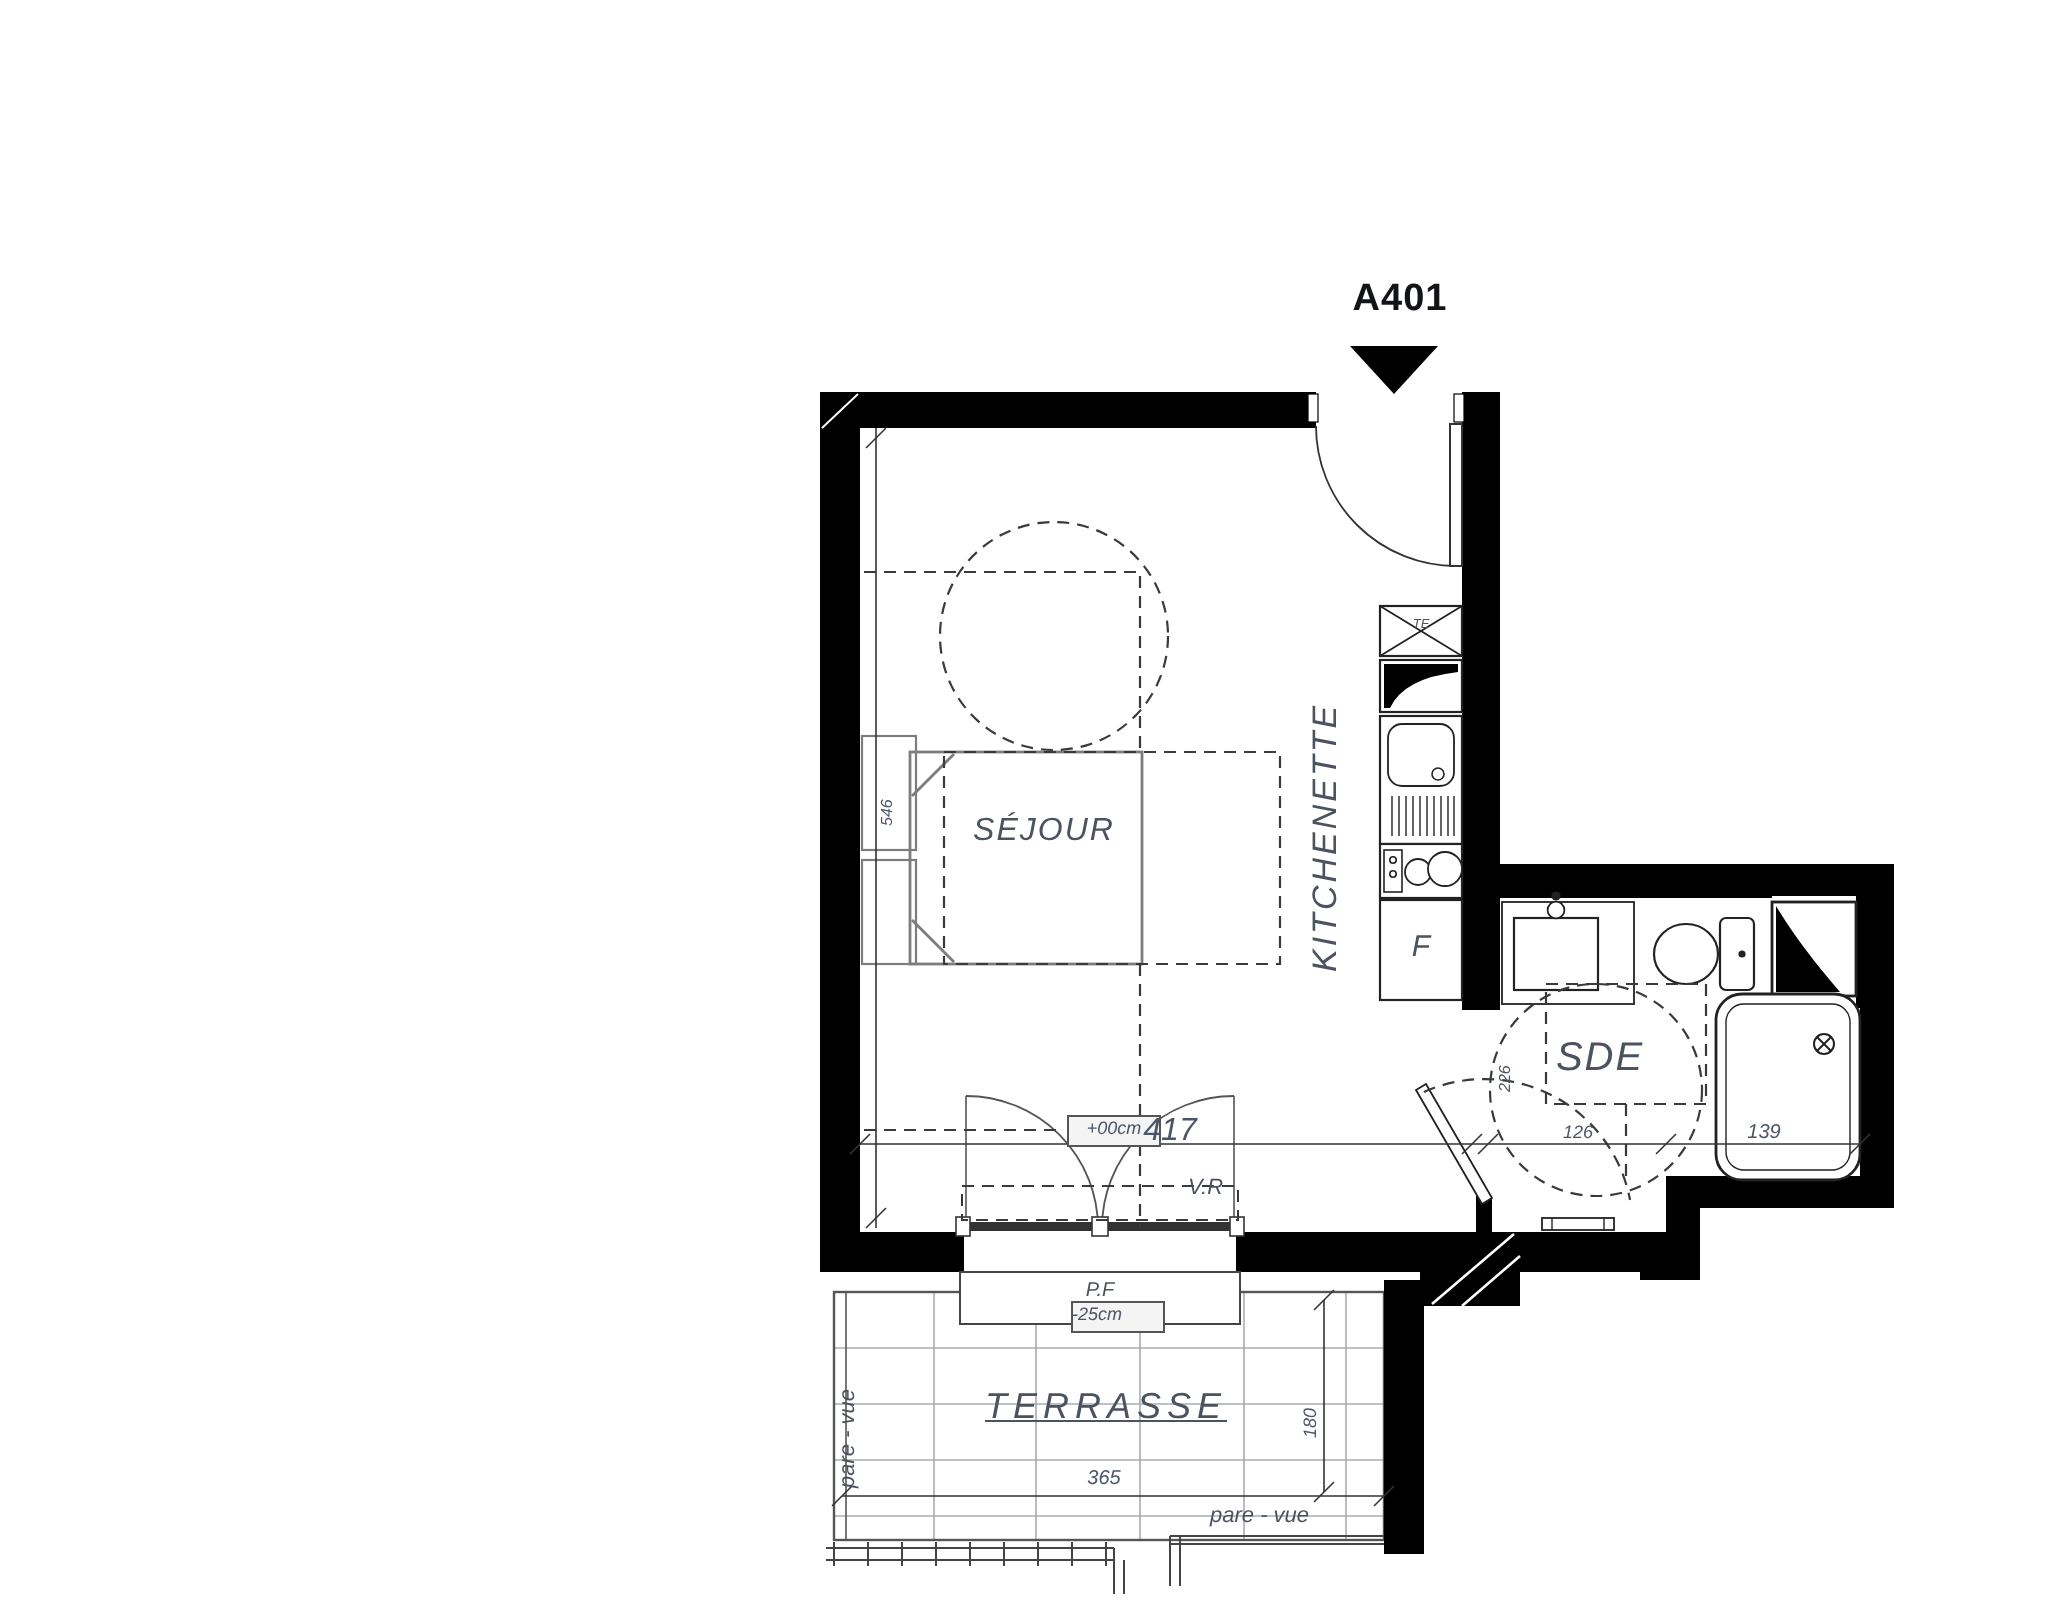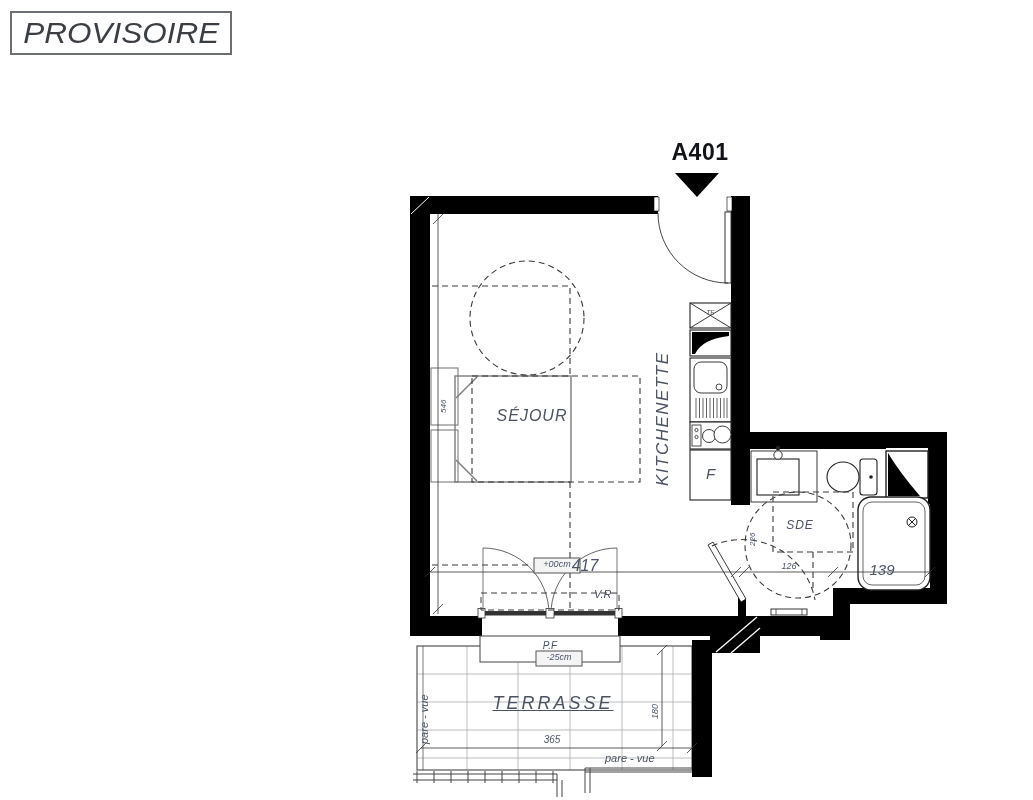--- a/index.html
+++ b/index.html
@@ -7,21 +7,21 @@
           font-family:"Liberation Sans",sans-serif;}
   svg{position:absolute;left:0;top:0;}
   .lbl{position:absolute;font-style:italic;color:#4b5260;white-space:nowrap;line-height:1;}
   .dim{color:#4b5568;}
   .ctr{text-align:center;}
   .rot{transform:rotate(-90deg);transform-origin:0 0;}
   .stamp{position:absolute;left:10px;top:11px;width:222px;height:44px;border:2px solid #6b6e72;
          box-sizing:border-box;display:flex;align-items:center;justify-content:center;background:#fff;}
   .stamp span{font-style:italic;font-size:30px;color:#3b3f44;transform:scaleX(1.05);letter-spacing:0px;}
   .unit-label{position:absolute;left:663px;top:139px;width:74px;text-align:center;
-              font-weight:bold;font-size:23px;color:#121418;letter-spacing:.5px;}
+              font-weight:bold;font-size:19px;color:#121418;letter-spacing:.5px;}
   .arrow-down{position:absolute;left:675px;top:173px;width:0;height:0;
               border-left:22px solid transparent;border-right:22px solid transparent;
               border-top:24px solid #000;}
 </style>
 </head>
 <body>
 
 <div class="canvas">
 
   <svg width="1033" height="800" viewBox="0 0 1033 800">
@@ -196,45 +196,42 @@
       <line x1="585" y1="768" x2="692" y2="768"></line>
       <line x1="585" y1="772" x2="692" y2="772"></line>
     </g>
 
     <g fill="#f4f4f4" stroke="#555" stroke-width="1">
       <rect x="534" y="558" width="46" height="15"></rect>
       <rect x="536" y="651" width="46" height="15"></rect>
     </g>
   </svg>
 
-  <div class="stamp">
-    <span>PROVISOIRE</span>
-  </div>
 
   <div class="unit-label">A401</div>
   <div class="arrow-down"></div>
 
-  <span class="lbl ctr" style="left:472px;top:408px;width:120px;font-size:16px;letter-spacing:1px;">SÉJOUR</span>
+  <span class="lbl ctr" style="left:462px;top:408px;width:120px;font-size:16px;letter-spacing:1px;">SÉJOUR</span>
   <span class="lbl rot" style="left:654px;top:486px;font-size:17px;letter-spacing:1.5px;">KITCHENETTE</span>
-  <span class="lbl ctr" style="left:772px;top:519px;width:56px;font-size:12px;letter-spacing:1px;">SDE</span>
+  <span class="lbl ctr" style="left:772px;top:519px;width:56px;font-size:20px;letter-spacing:1px;">SDE</span>
   <span class="lbl ctr" style="left:472px;top:694px;width:162px;font-size:18px;letter-spacing:3px;text-decoration:underline;">TERRASSE</span>
 
   <span class="lbl ctr" style="left:695px;top:466px;width:31px;font-size:15px;">F</span>
   <span class="lbl ctr" style="left:700px;top:310px;width:21px;font-size:6.5px;">TE</span>
 
   <span class="lbl" style="left:594px;top:589px;font-size:11px;">V.R</span>
   <span class="lbl ctr" style="left:480px;top:641px;width:140px;font-size:10px;font-style:italic;">P.F</span>
 
   <span class="lbl ctr dim" style="left:534px;top:560px;width:46px;font-size:9px;">+00cm</span>
-  <span class="lbl ctr dim" style="left:536px;top:653px;width:46px;font-size:9px;">-25cm</span>
+  <span class="lbl ctr dim" style="left:536px;top:653px;width:23px;font-size:9px;">-25cm</span>
 
   <span class="lbl rot" style="left:419px;top:744px;font-size:11px;">pare - vue</span>
   <span class="lbl" style="left:605px;top:753px;font-size:11px;">pare - vue</span>
 
   <span class="lbl rot dim" style="left:440px;top:413px;font-size:8px;">546</span>
   <span class="lbl ctr dim" style="left:565px;top:558px;width:40px;font-size:16px;">417</span>
   <span class="lbl ctr dim" style="left:774px;top:562px;width:30px;font-size:9px;">126</span>
-  <span class="lbl ctr dim" style="left:867px;top:562px;width:30px;font-size:15px;">139</span>
+  <span class="lbl ctr dim" style="left:867px;top:562px;width:30px;font-size:10px;">139</span>
   <span class="lbl rot dim" style="left:749px;top:546px;font-size:8px;">226</span>
   <span class="lbl ctr dim" style="left:535px;top:735px;width:34px;font-size:10px;">365</span>
   <span class="lbl rot dim" style="left:651px;top:719px;font-size:9px;">180</span>
 
 </div>
 
 </body></html>

